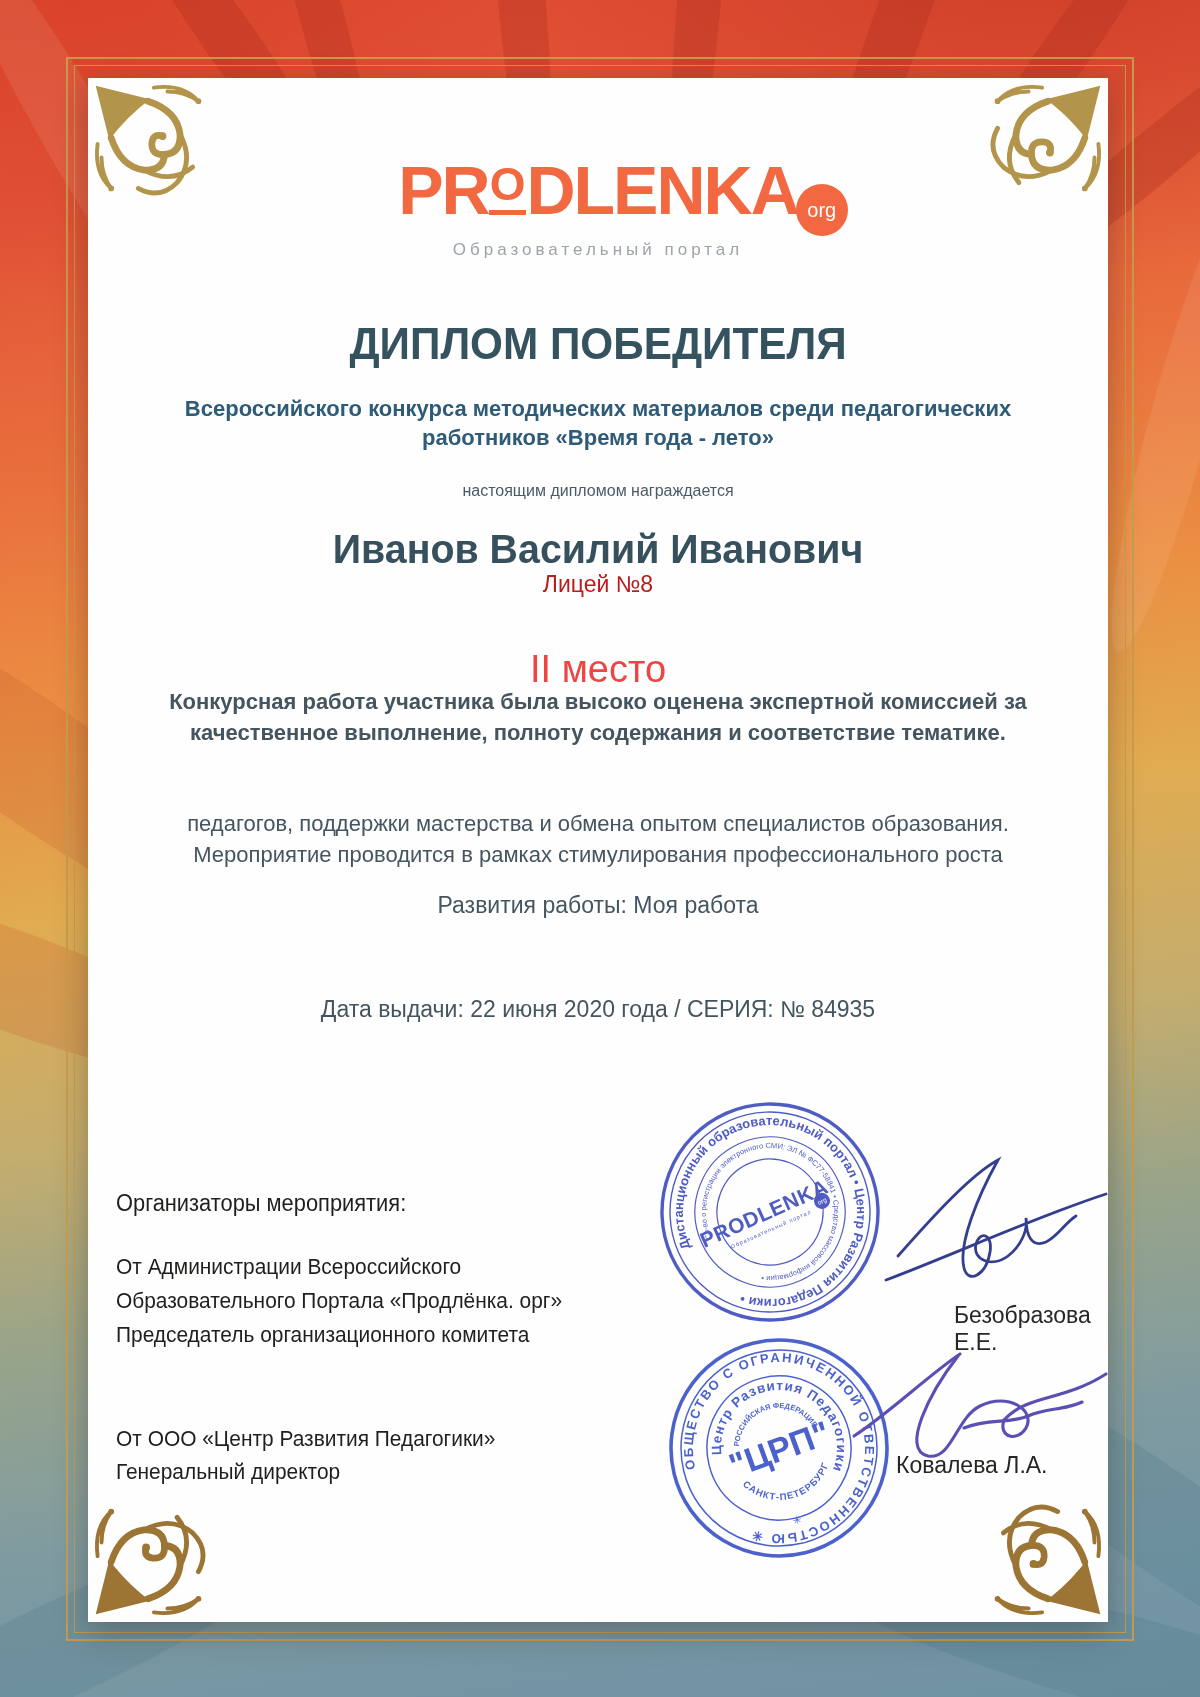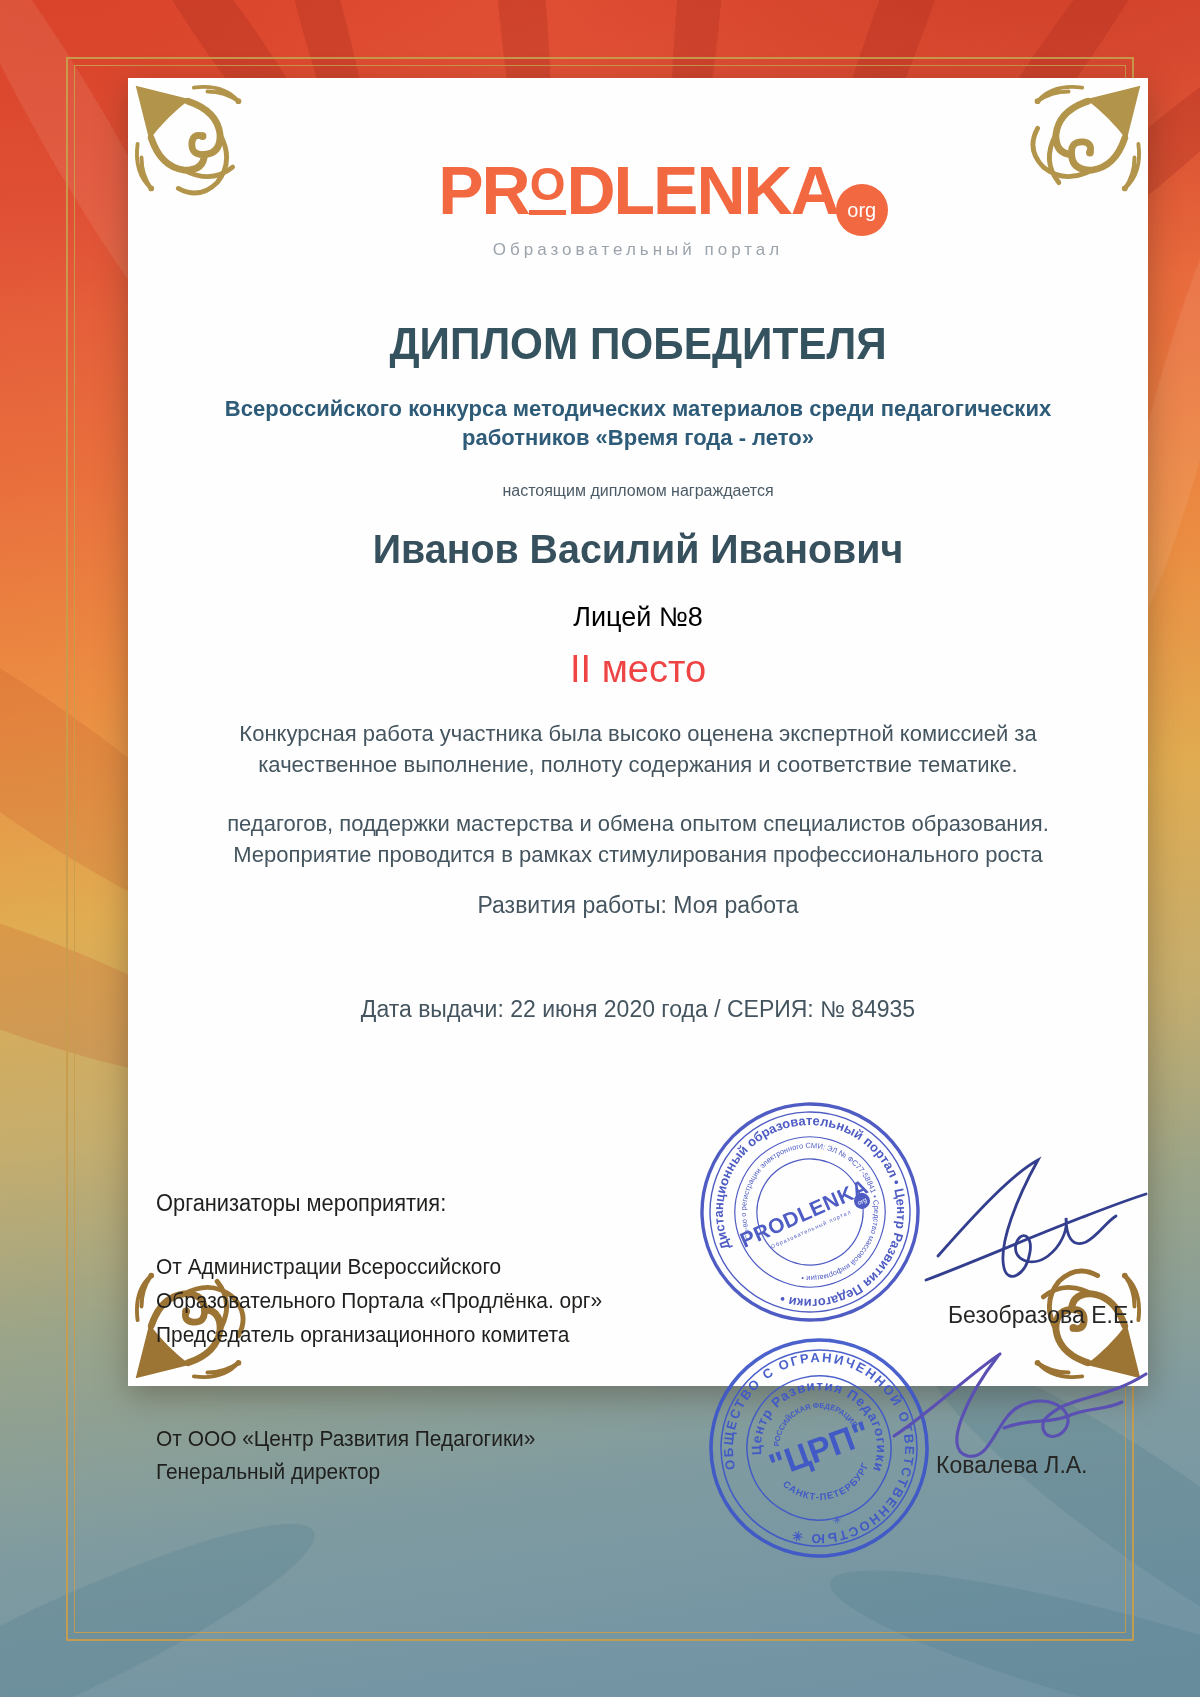--- a/index.html
+++ b/index.html
@@ -8,22 +8,22 @@
     font-family:"Liberation Sans",sans-serif;
     background:
       radial-gradient(900px 620px at 88% -6%, rgba(186,42,26,.50), rgba(186,42,26,0) 62%),
       radial-gradient(760px 520px at 6% 0%, rgba(210,58,34,.45), rgba(210,58,34,0) 60%),
       linear-gradient(172deg,#de4a30 0%,#e25438 12%,#e96f3d 26%,#eb8d42 38%,#e0ac52 50%,#c4ad6e 62%,#9aa489 72%,#7f9ba1 84%,#7495a4 94%,#6f92a2 100%);
   }
   .bg-leaves{position:absolute;inset:0;pointer-events:none;}
   .frame1{position:absolute;left:66px;right:66px;top:57px;bottom:56px;border:2px solid rgba(199,157,77,.95);}
   .frame2{position:absolute;left:74px;right:74px;top:65px;bottom:64px;border:1px solid rgba(199,157,77,.9);}
   .paper{
-    position:absolute;left:88px;top:78px;width:1020px;height:1308px;
-    background:#fffefe;box-shadow:0 10px 30px rgba(55,40,25,.35);margin-left:40px;
+    position:absolute;left:88px;top:78px;width:1020px;height:1544px;
+    background:#fffefe;box-shadow:0 10px 30px rgba(55,40,25,.35);
   }
   .corner{position:absolute;width:126px;height:126px;}
   .corner.tl{left:-2px;top:-2px;color:#b2944a;}
   .corner.tr{right:-2px;top:-2px;color:#b2944a;transform:rotate(90deg);}
   .corner.br{right:-2px;bottom:-2px;color:#9c7434;transform:rotate(180deg);}
   .corner.bl{left:-2px;bottom:-2px;color:#9c7434;transform:rotate(270deg);}
 
   .cline{position:absolute;left:0;width:100%;text-align:center;}
   .logo-wrap{top:78px;}
   .logo-line{position:relative;display:inline-block;}
@@ -32,40 +32,40 @@
   .org-circle{
     position:absolute;right:-50px;top:28px;width:52px;height:52px;border-radius:50%;
     background:#f26841;color:#fff;font-size:20px;display:flex;align-items:center;justify-content:center;letter-spacing:0;
   }
   .logo-tagline{margin-top:16px;font-size:17px;letter-spacing:4px;color:#9ba3ac;}
 
   .title{top:240px;font-size:45px;font-weight:bold;color:#35525f;transform:scaleX(.94);}
   .contest{top:316px;font-size:22px;font-weight:bold;color:#2d5b78;line-height:29px;}
   .intro{top:404px;font-size:16px;color:#4b5b66;}
   .name{top:448px;font-size:41px;font-weight:bold;color:#37505d;transform:scaleX(.96);}
-  .school{top:524px;font-size:27px;color:#000000;}
+  .school{top:493px;font-size:23px;color:#b91c1c;}
   .award{top:570px;font-size:38px;font-weight:normal;color:#ef4444;}
   .para{font-size:22px;color:#44555f;line-height:31px;}
-  .para1{top:640px;} .para2{top:730px;}
+  .para1{top:608px;font-weight:bold;} .para2{top:730px;}
   .workline{top:814px;font-size:23px;color:#44555f;}
   .issueline{top:918px;font-size:23px;color:#44555f;}
 
   .black{color:#1f1f1d;transform:scaleX(.95);transform-origin:left center;}
   .org-heading{position:absolute;left:28px;top:1112px;font-size:23px;}
   .org-block1{position:absolute;left:28px;top:1172px;font-size:22px;line-height:34px;}
   .org-block2{position:absolute;left:28px;top:1344px;font-size:22px;line-height:33px;}
 
   .stamp{position:absolute;width:240px;height:240px;opacity:.93;}
   .stamp1{left:562px;top:1014px;}
   .stamp2{left:571px;top:1250px;}
   .sig{position:absolute;}
   .sig1{left:792px;top:1066px;width:230px;height:160px;}
   .sig2{left:750px;top:1258px;width:280px;height:125px;}
   .signer{position:absolute;font-size:23px;color:#262624;}
-  .signer1{left:820px;top:1224px;}
+  .signer1{left:866px;top:1224px;}
   .signer2{left:808px;top:1374px;}
 
   .st{font-family:"Liberation Sans",sans-serif;}
 </style>
 </head>
 <body>
 
 <svg width="0" height="0" style="position:absolute">
   <defs>
     <symbol id="flourish" viewBox="0 0 130 130">

